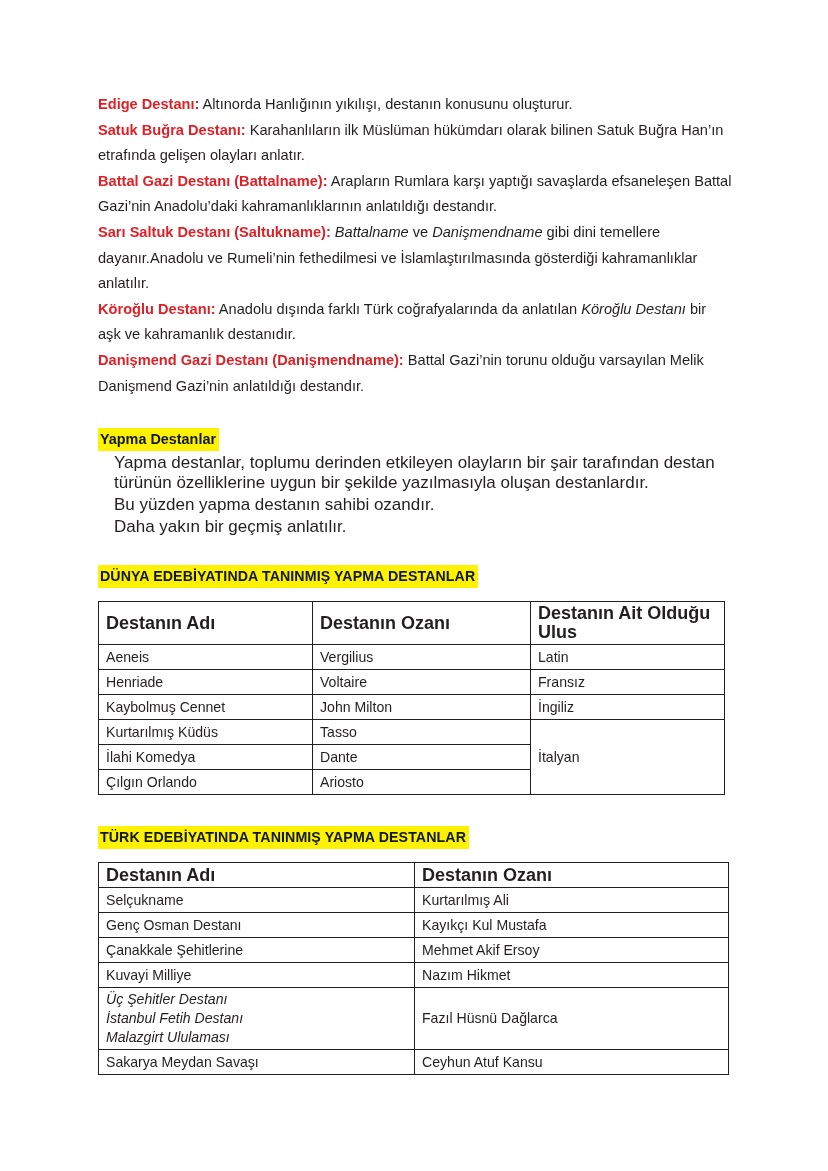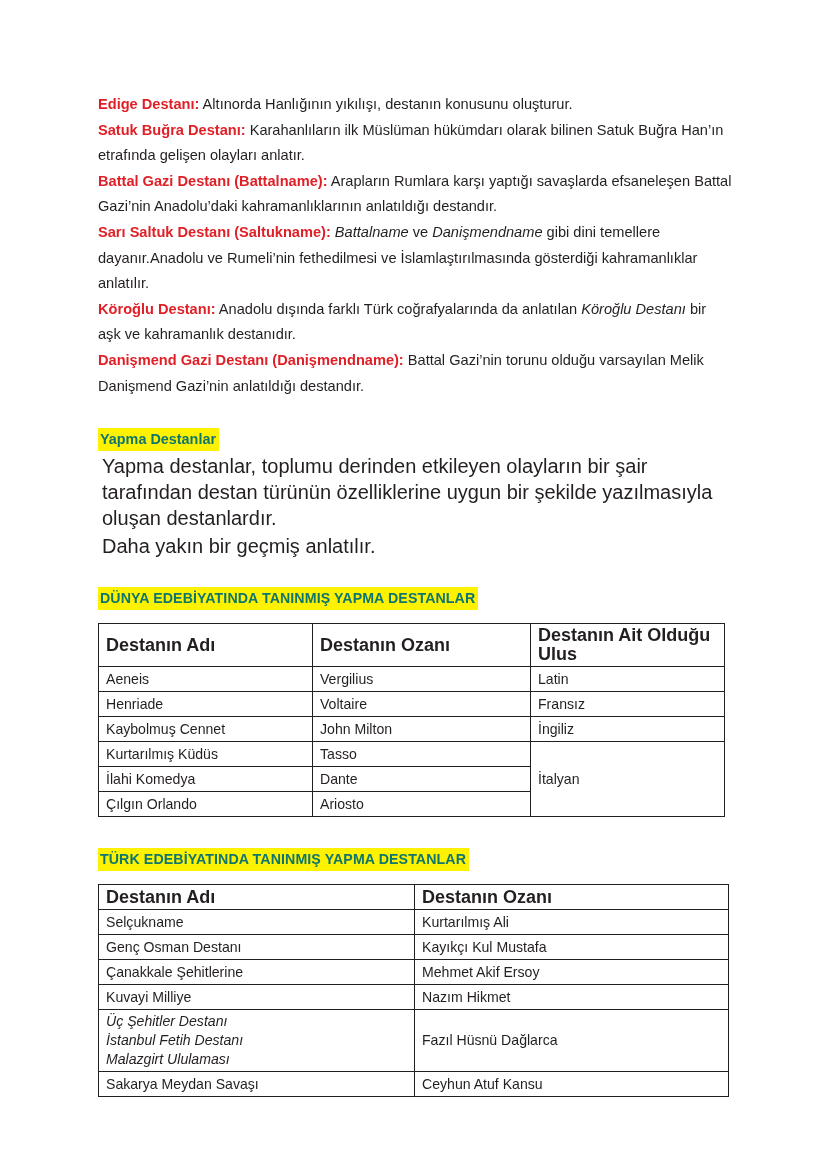--- a/index.html
+++ b/index.html
@@ -41,38 +41,38 @@
     color: #e01f26;
     font-weight: bold;
   }
   .ital {
     font-style: italic;
   }
   
   .hl-heading {
     display: inline-block;
     background: #fff200;
-    color: #0f766e;
+    color: #0f172a;
     font-weight: bold;
     font-size: 14.4px;
     line-height: 20px;
     padding: 1px 3px 2px 2px;
   }
   .hl-heading.caps {
     font-size: 14.2px;
     letter-spacing: 0.1px;
   }
   .section-gap-top {
     margin-top: 29px;
   }
   .body-para {
-    font-size: 20px;
-    line-height: 26px;
+    font-size: 17px;
+    line-height: 20px;
     max-width: 620px;
-    margin: 2px 0 0 4px;
+    margin: 2px 0 0 16px;
   }
   
   .tbl-wrap {
     margin-top: 13px;
   }
   table.doc-table {
     border-collapse: collapse;
     table-layout: fixed;
     font-size: 14.1px;
     color: #231f20;
@@ -139,20 +139,21 @@
       <span class="term">Danişmend Gazi Destanı (Danişmendname):</span><span> Battal Gazi’nin torunu olduğu varsayılan Melik Danişmend Gazi’nin anlatıldığı destandır.</span>
     </p>
 
   </div>
 
   <div class="section-gap-top">
     <div>
       <span class="hl-heading">Yapma Destanlar</span>
     </div>
     <p class="body-para">Yapma destanlar, toplumu derinden etkileyen olayların bir şair tarafından destan türünün özelliklerine uygun bir şekilde yazılmasıyla oluşan destanlardır.</p>
+    <p class="body-para">Bu yüzden yapma destanın sahibi ozandır.</p>
     <p class="body-para">Daha yakın bir geçmiş anlatılır.</p>
   </div>
 
   <div class="heading-spacer-1"></div>
   <div>
     <span class="hl-heading caps">DÜNYA EDEBİYATINDA TANINMIŞ YAPMA DESTANLAR</span>
   </div>
 
   <div class="tbl-wrap">
     <table class="doc-table" id="table-dunya">

